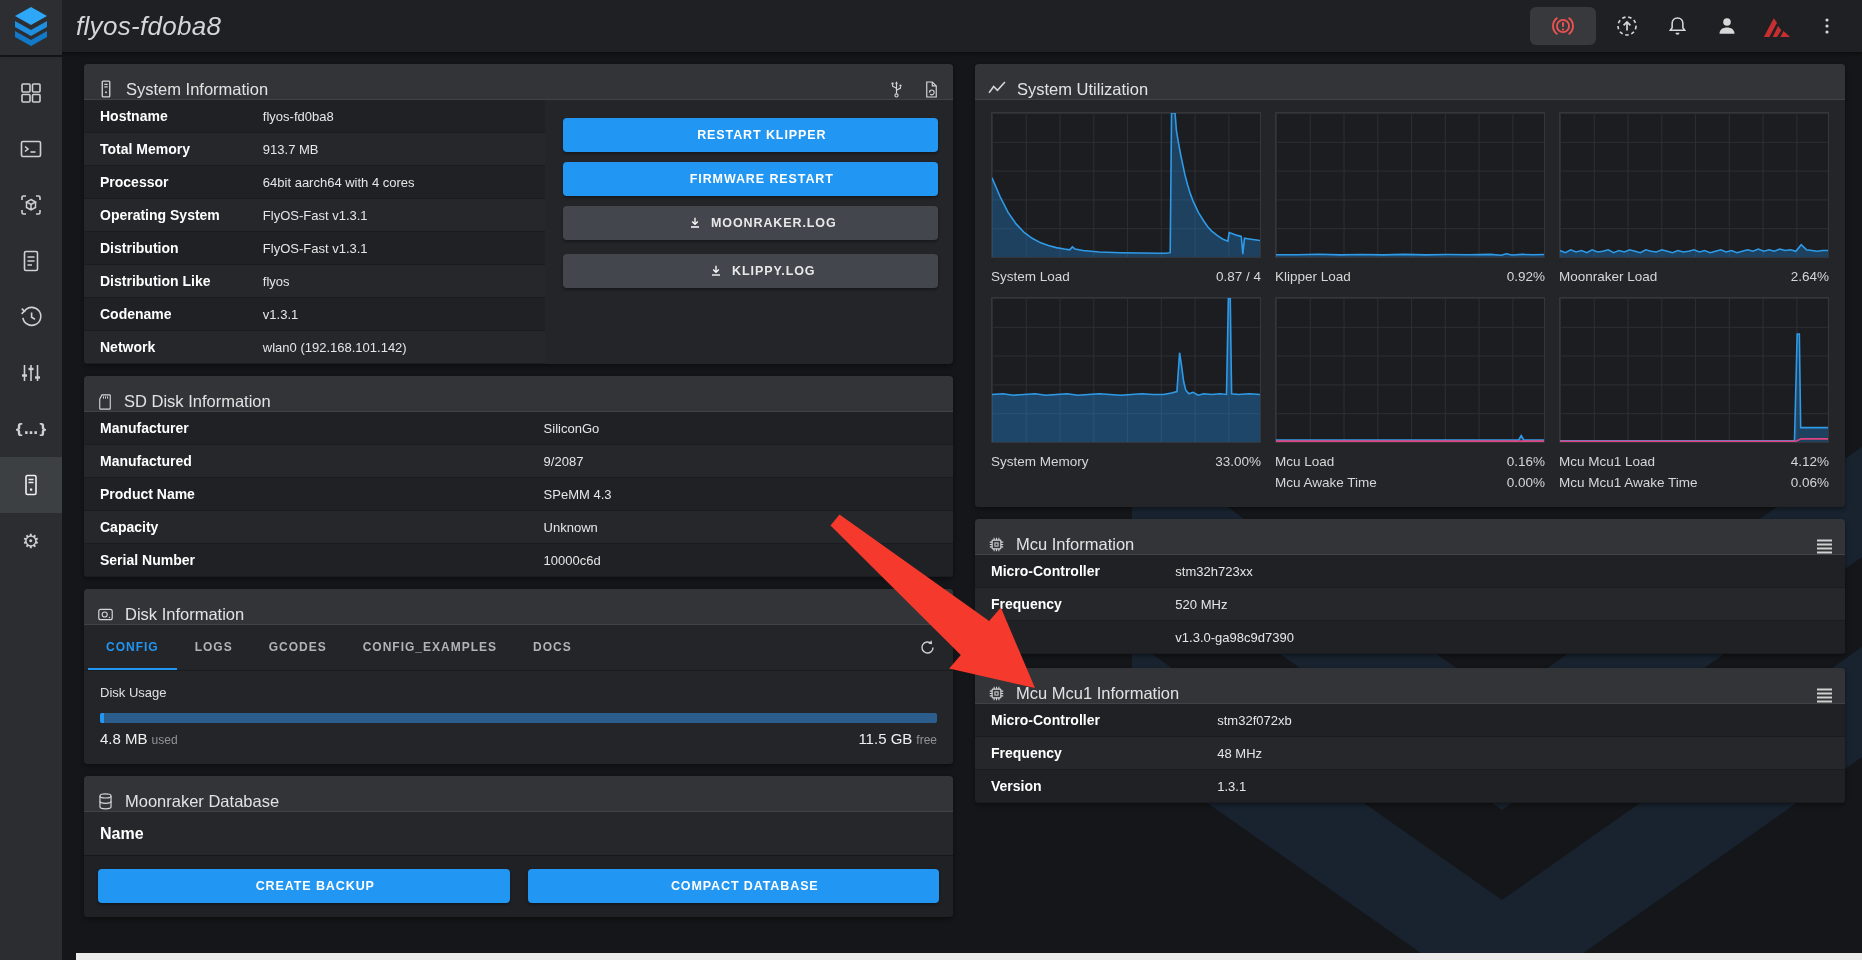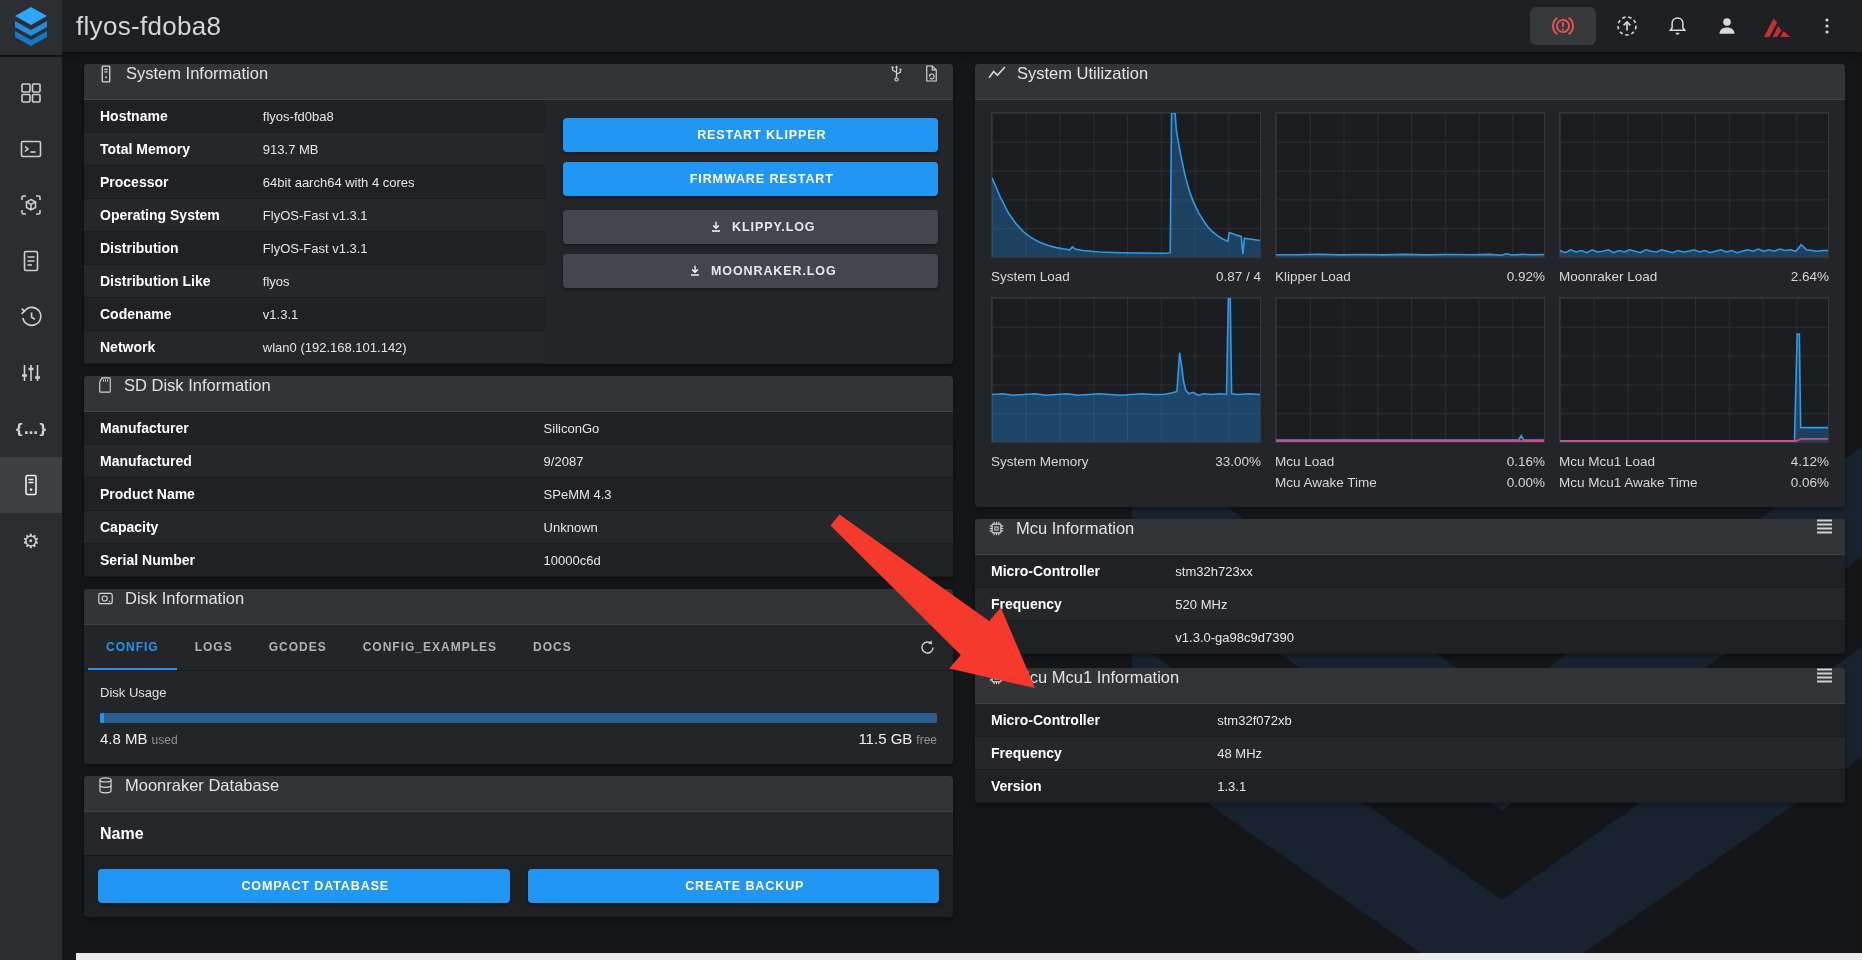--- a/index.html
+++ b/index.html
@@ -3,35 +3,35 @@
 <meta charset="utf-8">
 <style>
   :root{
     --accent:#2196f3; --danger:#ef5350; --arrow:#f5392c;
     --chart-line:#2f9be8; --awake:#e0447e; --diskbar:#2b5e8c;
   }
   *{box-sizing:border-box;margin:0;padding:0}
   html,body{width:1862px;height:960px;overflow:hidden;background:#151619;
     font-family:"Liberation Sans","DejaVu Sans",sans-serif;color:#e4e4e4;}
   .topbar{position:absolute;top:0;left:0;right:0;height:52px;background:#1e2023;
-    display:flex;align-items:center;z-index:20;box-shadow:0 2px 5px rgba(0,0,0,.45);}
+    display:flex;align-items:center;z-index:20;box-shadow:0 2px 5px rgba(0,0,0,.45);font-style:italic;}
   .logo-cell{width:62px;height:57px;background:#2c2e31;display:flex;align-items:center;justify-content:center;flex:0 0 62px;}
   .app-title{font-size:26px;color:#d4d6d8;margin-left:14px;letter-spacing:.3px;font-weight:400;}
   .topbar-right{margin-left:auto;display:flex;align-items:center;gap:12px;padding-right:16px;}
   .tb-icon{width:38px;height:38px;display:flex;align-items:center;justify-content:center;cursor:pointer;border-radius:50%;}
   .estop-btn{width:66px;height:38px;background:#37393c;border-radius:6px;display:flex;align-items:center;justify-content:center;cursor:pointer;}
   .sidebar{position:absolute;top:57px;left:0;bottom:0;width:62px;background:#2b2d30;z-index:15;padding-top:8px;}
   .side-item{height:56px;display:flex;align-items:center;justify-content:center;cursor:pointer;color:#cfd0d2;}
   .side-item.active{background:#3d4043;}
   .content{position:absolute;top:57px;left:62px;right:0;bottom:0;display:flex;gap:22px;padding:7px 17px 0 22px;z-index:5;}
   .watermark{position:absolute;right:0;bottom:0;width:760px;height:560px;z-index:0;overflow:hidden;pointer-events:none;}
   .col-left{width:869px;flex:0 0 869px;position:relative;z-index:2;}
   .col-right{width:870px;flex:0 0 870px;position:relative;z-index:2;}
   .panel{background:#242529;border-radius:4px;margin-bottom:12px;box-shadow:0 2px 4px rgba(0,0,0,.4);overflow:hidden;}
-  .panel-header{height:36px;background:#323438;display:flex;align-items:flex-start;padding:0 12px;gap:10px;border-bottom:1px solid #404247;}
+  .panel-header{height:36px;background:#323438;display:flex;align-items:flex-end;padding:0 12px;gap:10px;border-bottom:1px solid #404247;}
   .panel-title{font-size:16.5px;color:#e2e2e2;font-weight:400;flex:1;}
   .hdr-icons{display:flex;gap:16px;align-items:center;}
   .row{display:flex;align-items:center;height:33px;padding:0 16px;font-size:13px;border-bottom:1px solid #1b1c1f;}
   .row:nth-child(odd){background:#202125;}
   .row:nth-child(even){background:#26272b;}
   .row .lbl{font-weight:bold;font-size:14px;color:#fff;}
   .row .val{color:#e6e6e6;}
   .sys-body{display:flex;}
   .sys-table{width:53%;}
   .sys-table .lbl{width:38%;}
@@ -272,35 +272,35 @@
               <span class="val">wlan0 (192.168.101.142)</span>
             </div>
         </div>
         <div class="sys-actions">
           <button class="btn blue">
               <span>RESTART KLIPPER</span>
             </button>
           <button class="btn blue">
               <span>FIRMWARE RESTART</span>
             </button>
+          <button class="btn gray">
+            <svg class="ic" width="16" height="16" viewBox="0 0 24 24">
+              <line x1="12" y1="4" x2="12" y2="13.5" stroke="#fff" stroke-width="2"></line>
+              <polyline points="7.8,9.8 12,14 16.2,9.8" fill="none" stroke="#fff" stroke-width="2"></polyline>
+              <line x1="6" y1="18" x2="18" y2="18" stroke="#fff" stroke-width="2"></line>
+            </svg>
+            <span>MOONRAKER.LOG</span>
+          </button>
           <button class="btn gray gap-extra">
             <svg class="ic" width="16" height="16" viewBox="0 0 24 24">
               <line x1="12" y1="4" x2="12" y2="13.5" stroke="#fff" stroke-width="2"></line>
               <polyline points="7.8,9.8 12,14 16.2,9.8" fill="none" stroke="#fff" stroke-width="2"></polyline>
               <line x1="6" y1="18" x2="18" y2="18" stroke="#fff" stroke-width="2"></line>
             </svg>
             <span>KLIPPY.LOG</span>
-          </button>
-          <button class="btn gray">
-            <svg class="ic" width="16" height="16" viewBox="0 0 24 24">
-              <line x1="12" y1="4" x2="12" y2="13.5" stroke="#fff" stroke-width="2"></line>
-              <polyline points="7.8,9.8 12,14 16.2,9.8" fill="none" stroke="#fff" stroke-width="2"></polyline>
-              <line x1="6" y1="18" x2="18" y2="18" stroke="#fff" stroke-width="2"></line>
-            </svg>
-            <span>MOONRAKER.LOG</span>
           </button>
         </div>
       </div>
     </div>
 
     <div class="panel">
       <div class="panel-header">
         <svg class="ic" width="18" height="18" viewBox="0 0 24 24">
           <path d="M8,2.5 h10 a1,1 0 0 1 1,1 V20.5 a1,1 0 0 1 -1,1 H6 a1,1 0 0 1 -1,-1 V8 z" fill="none" stroke="#d5d5d5" stroke-width="1.5"></path>
           <line x1="10" y1="4.5" x2="10" y2="7.5" stroke="#d5d5d5" stroke-width="1.3"></line>
@@ -375,24 +375,24 @@
           <path d="M5,5 v6.8 c0,1.5 3.1,2.6 7,2.6 s7,-1.1 7,-2.6 V5" fill="none" stroke="#d5d5d5" stroke-width="1.5"></path>
           <path d="M5,11.8 v6.8 c0,1.5 3.1,2.6 7,2.6 s7,-1.1 7,-2.6 V11.8" fill="none" stroke="#d5d5d5" stroke-width="1.5"></path>
         </svg>
         <div class="panel-title">Moonraker Database</div>
       </div>
       <div class="moon-name-row">
         <span class="lbl">Name</span>
       </div>
       <div class="moon-actions">
         <button class="btn blue">
-            <span>COMPACT DATABASE</span>
+            <span>CREATE BACKUP</span>
           </button>
         <button class="btn blue">
-            <span>CREATE BACKUP</span>
+            <span>COMPACT DATABASE</span>
           </button>
       </div>
     </div>
   </div>
 
   <div class="col-right">
 
     <div class="panel">
       <div class="panel-header">
         <svg class="ic" width="20" height="20" viewBox="0 0 24 24">

